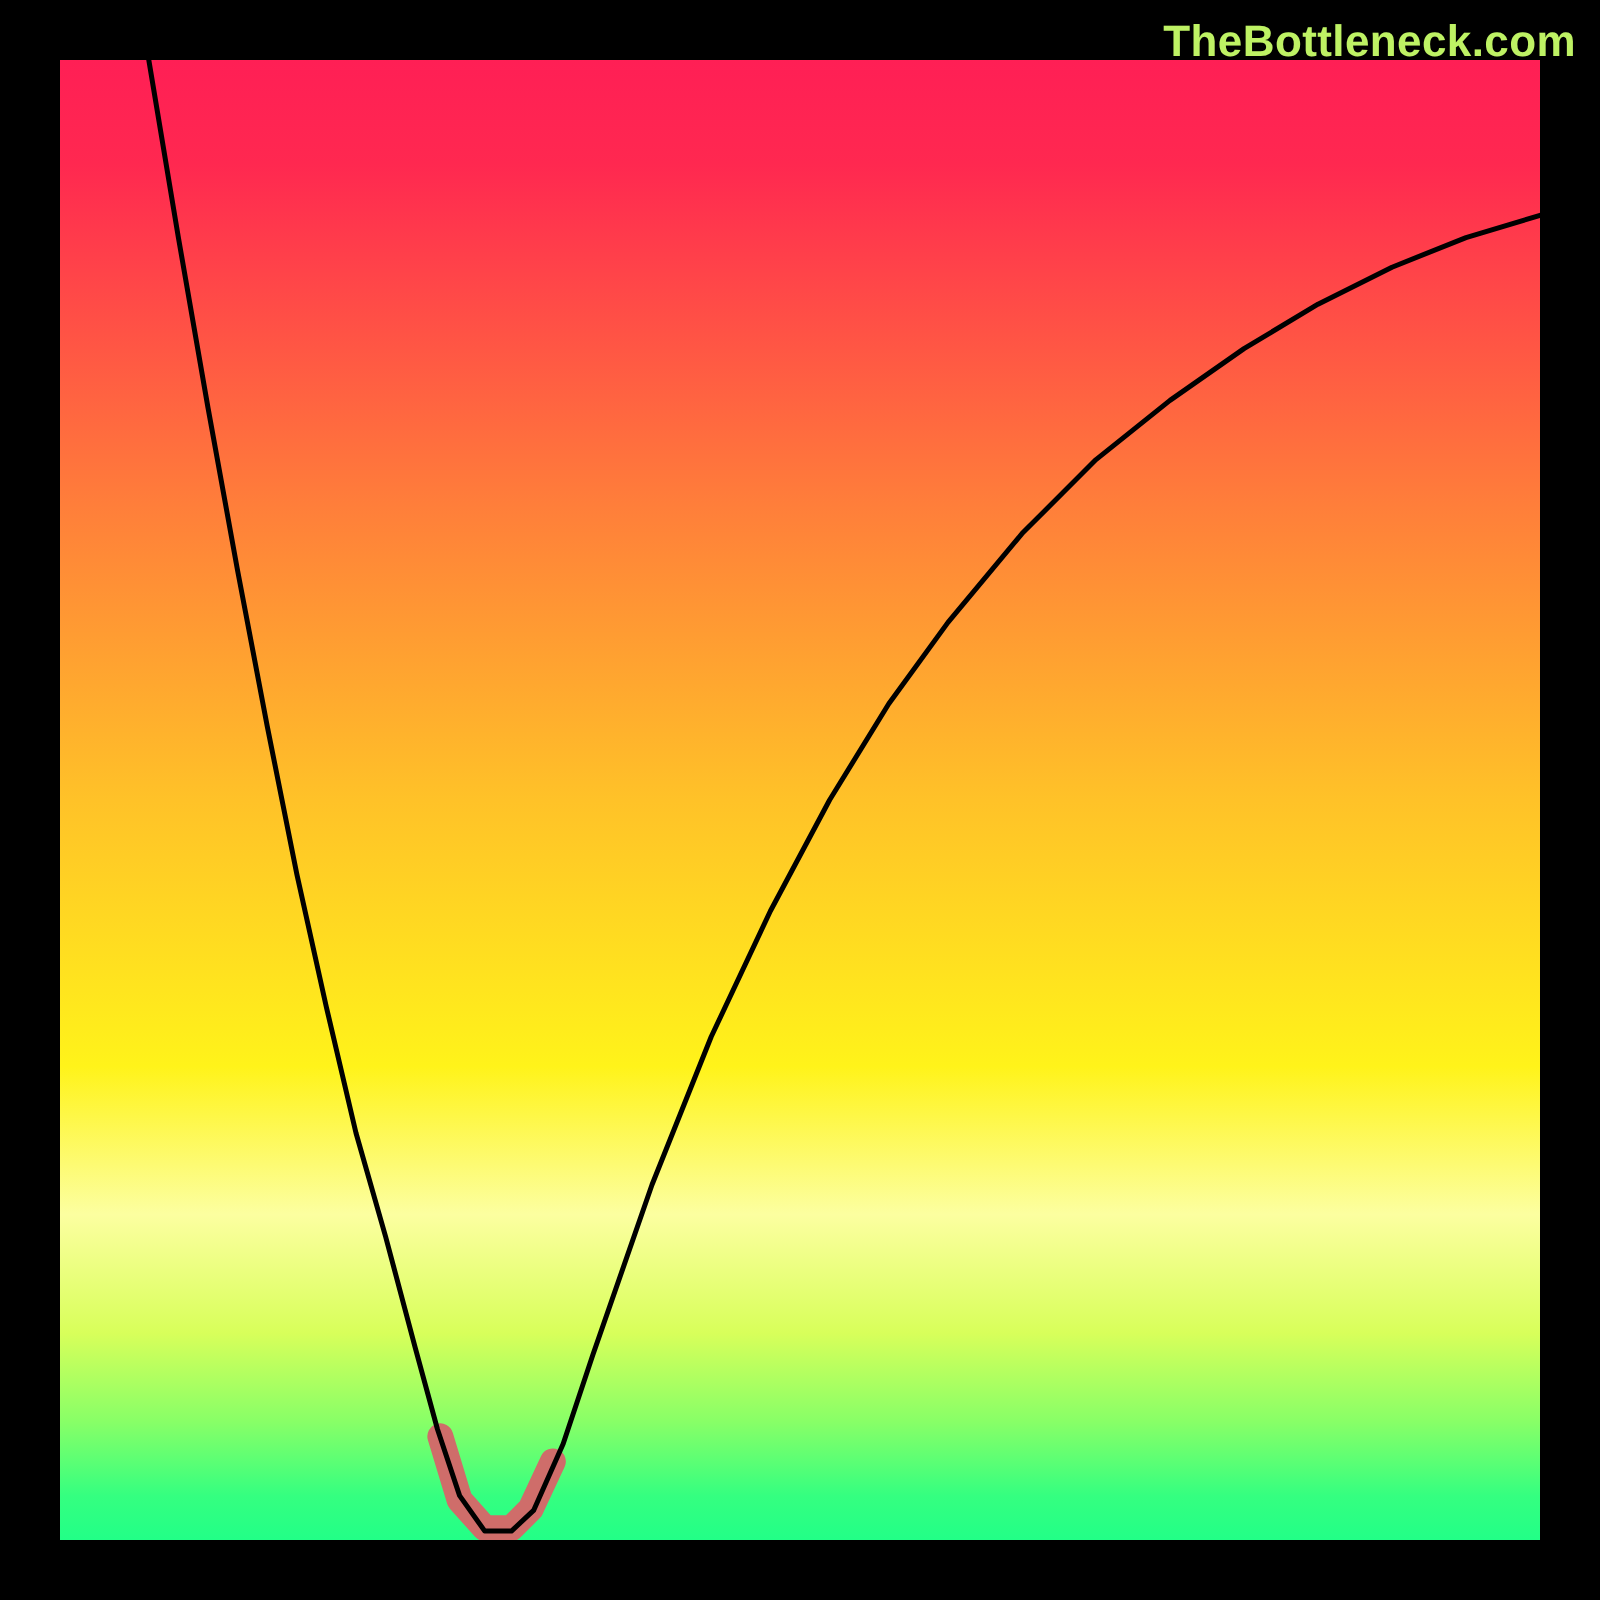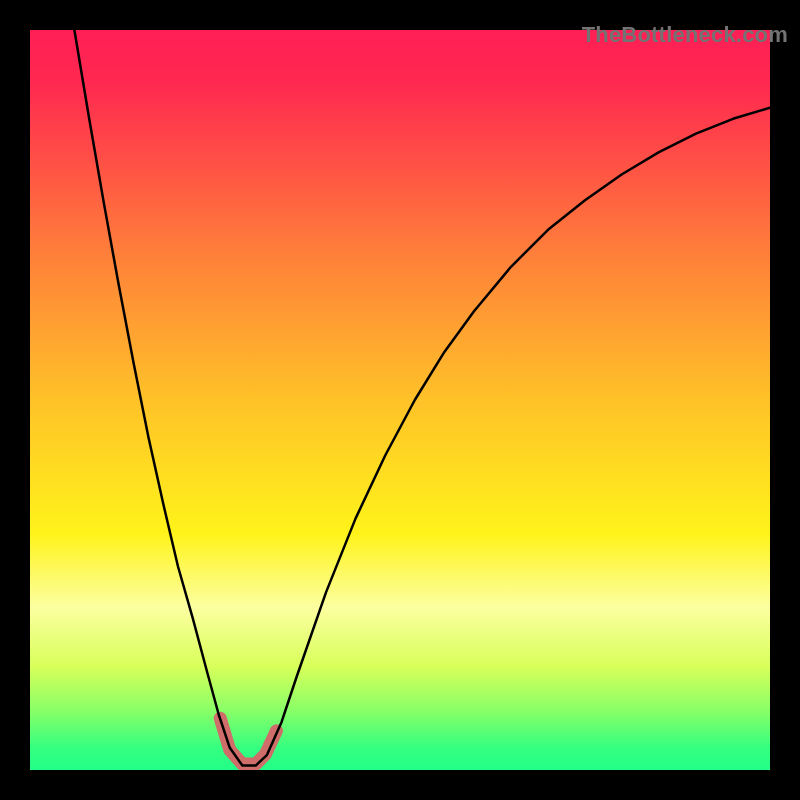--- a/index.html
+++ b/index.html
@@ -14,23 +14,23 @@
   .frame {
     position: absolute;
     left: 30px;
     top: 30px;
     width: 740px;
     height: 740px;
     overflow: hidden;
   }
   .watermark {
     position: absolute;
-    top: 22px;
+    top: 8px;
     right: 12px;
-    color: #737373;
+    color: #bef264;
     font-size: 22px;
     font-weight: 600;
     letter-spacing: 0.2px;
     z-index: 20;
     font-family: Arial, sans-serif;
   }
   svg {
     display: block;
   }
 </style>

